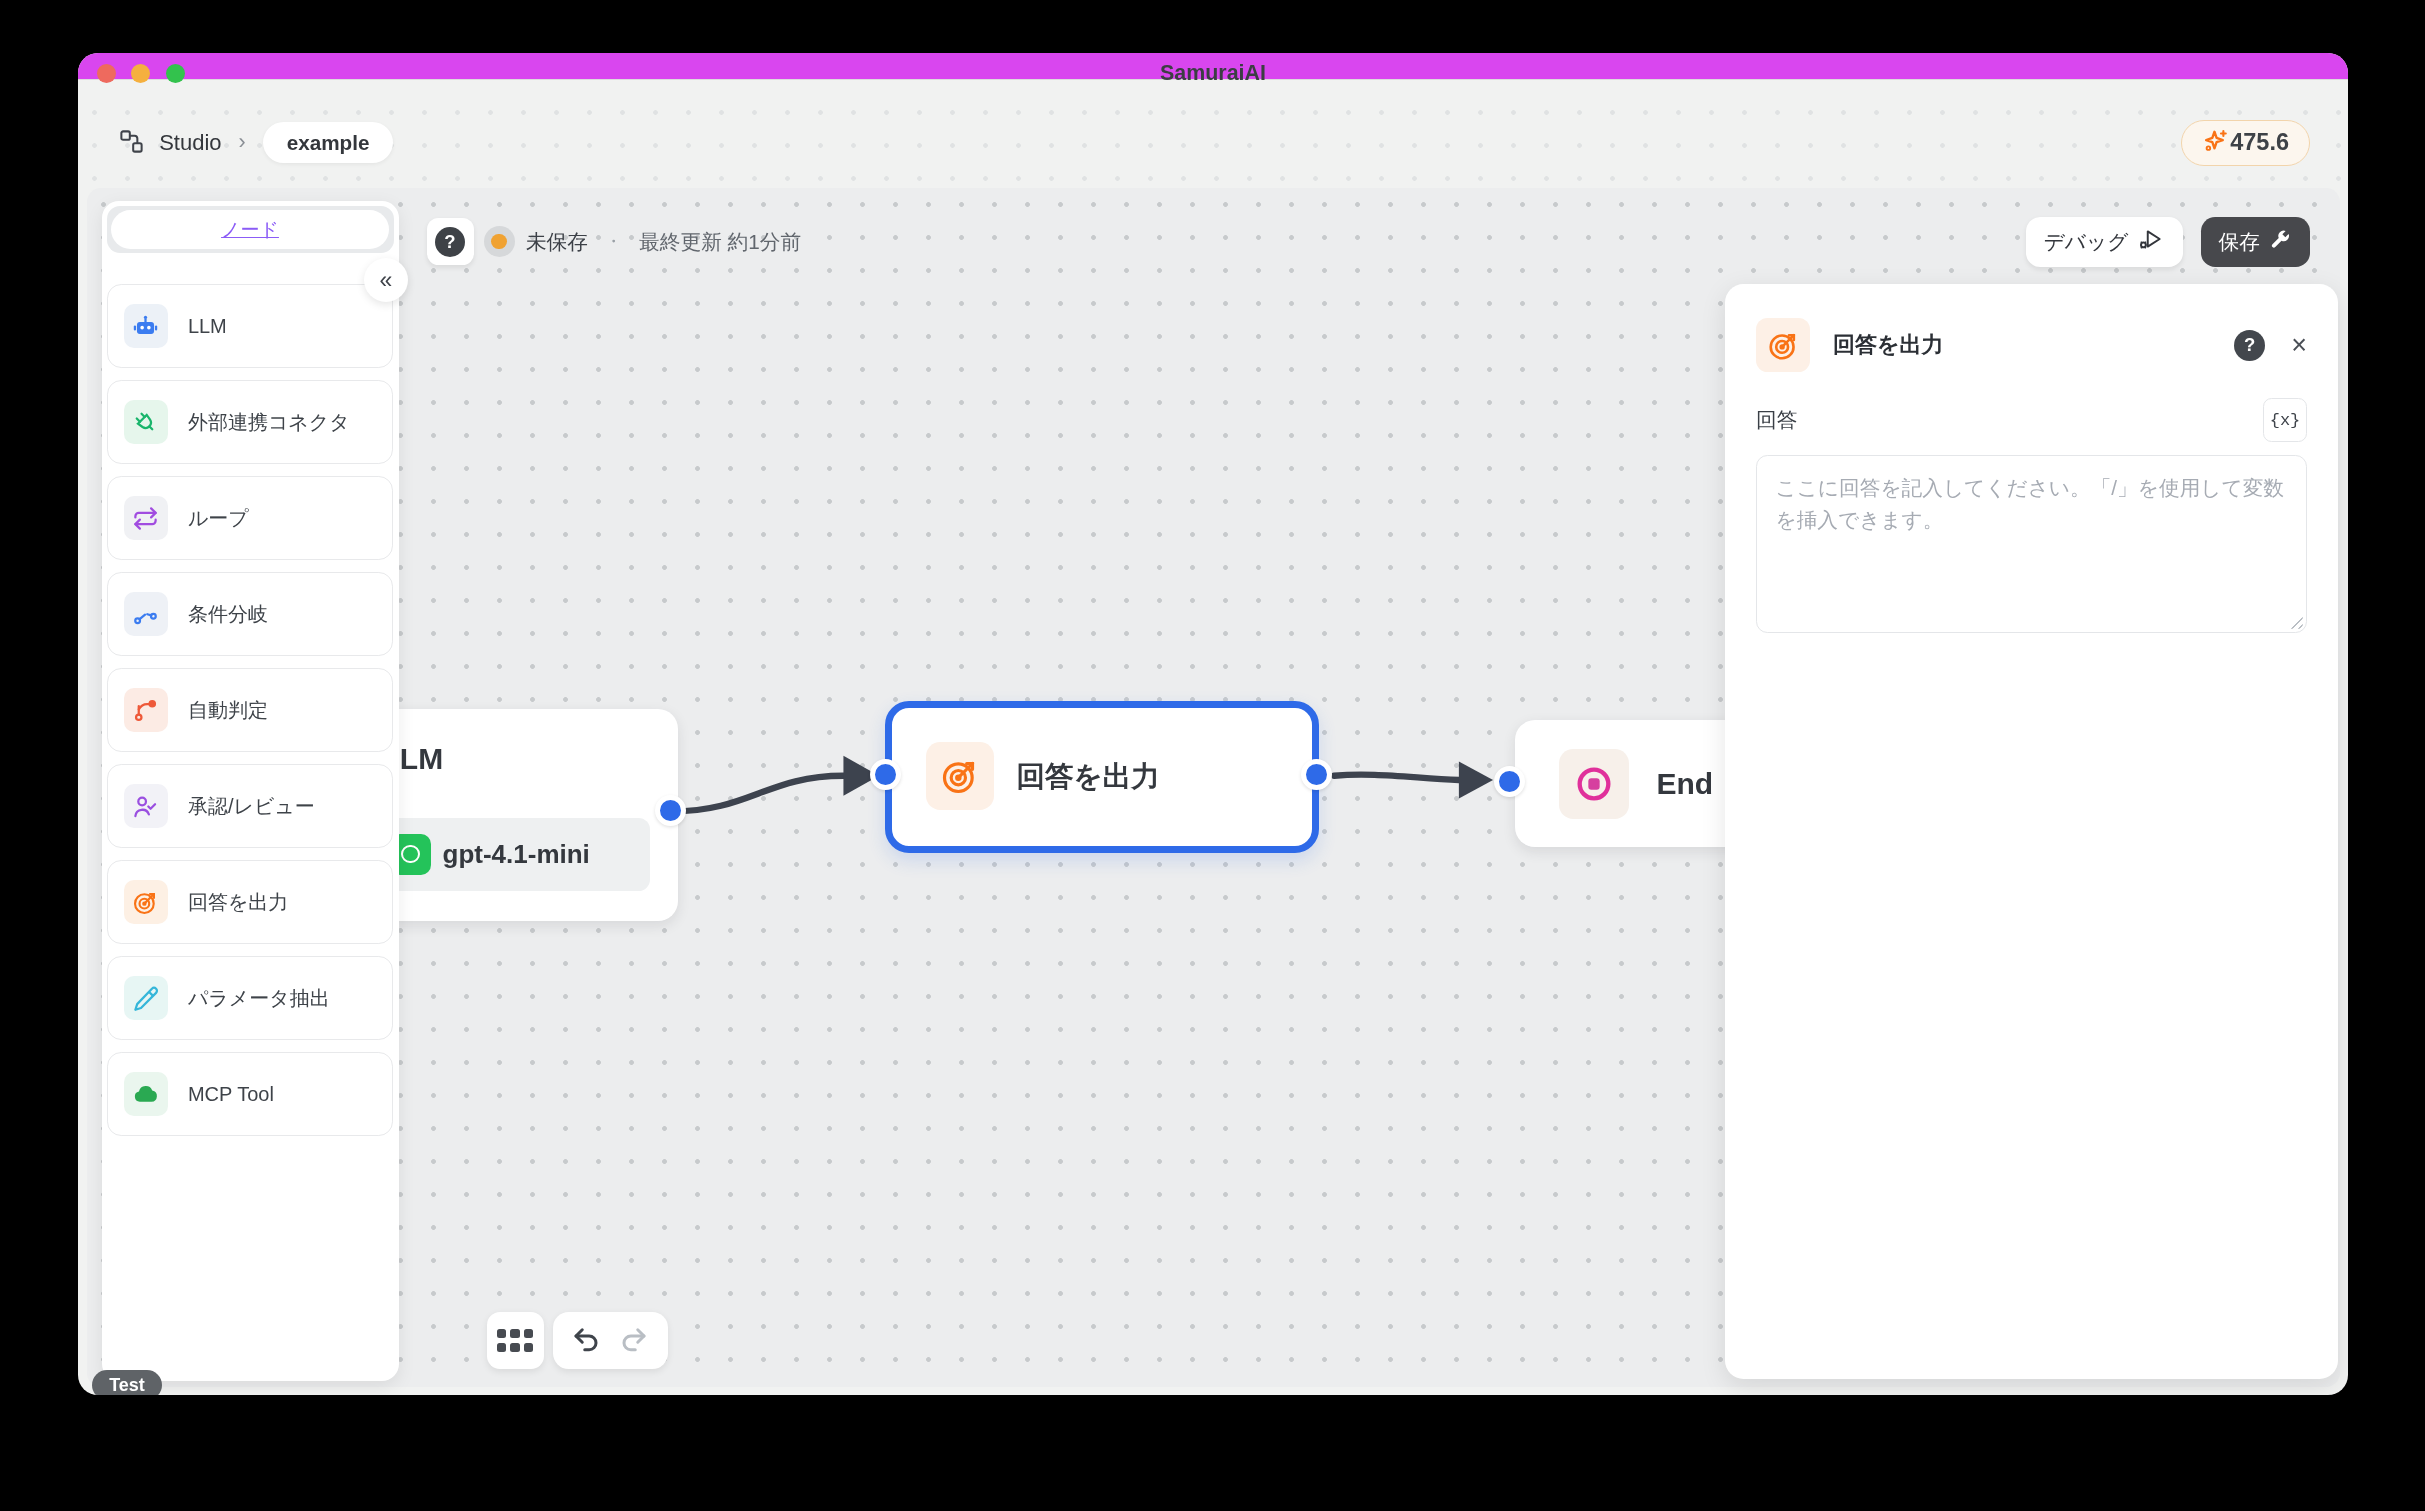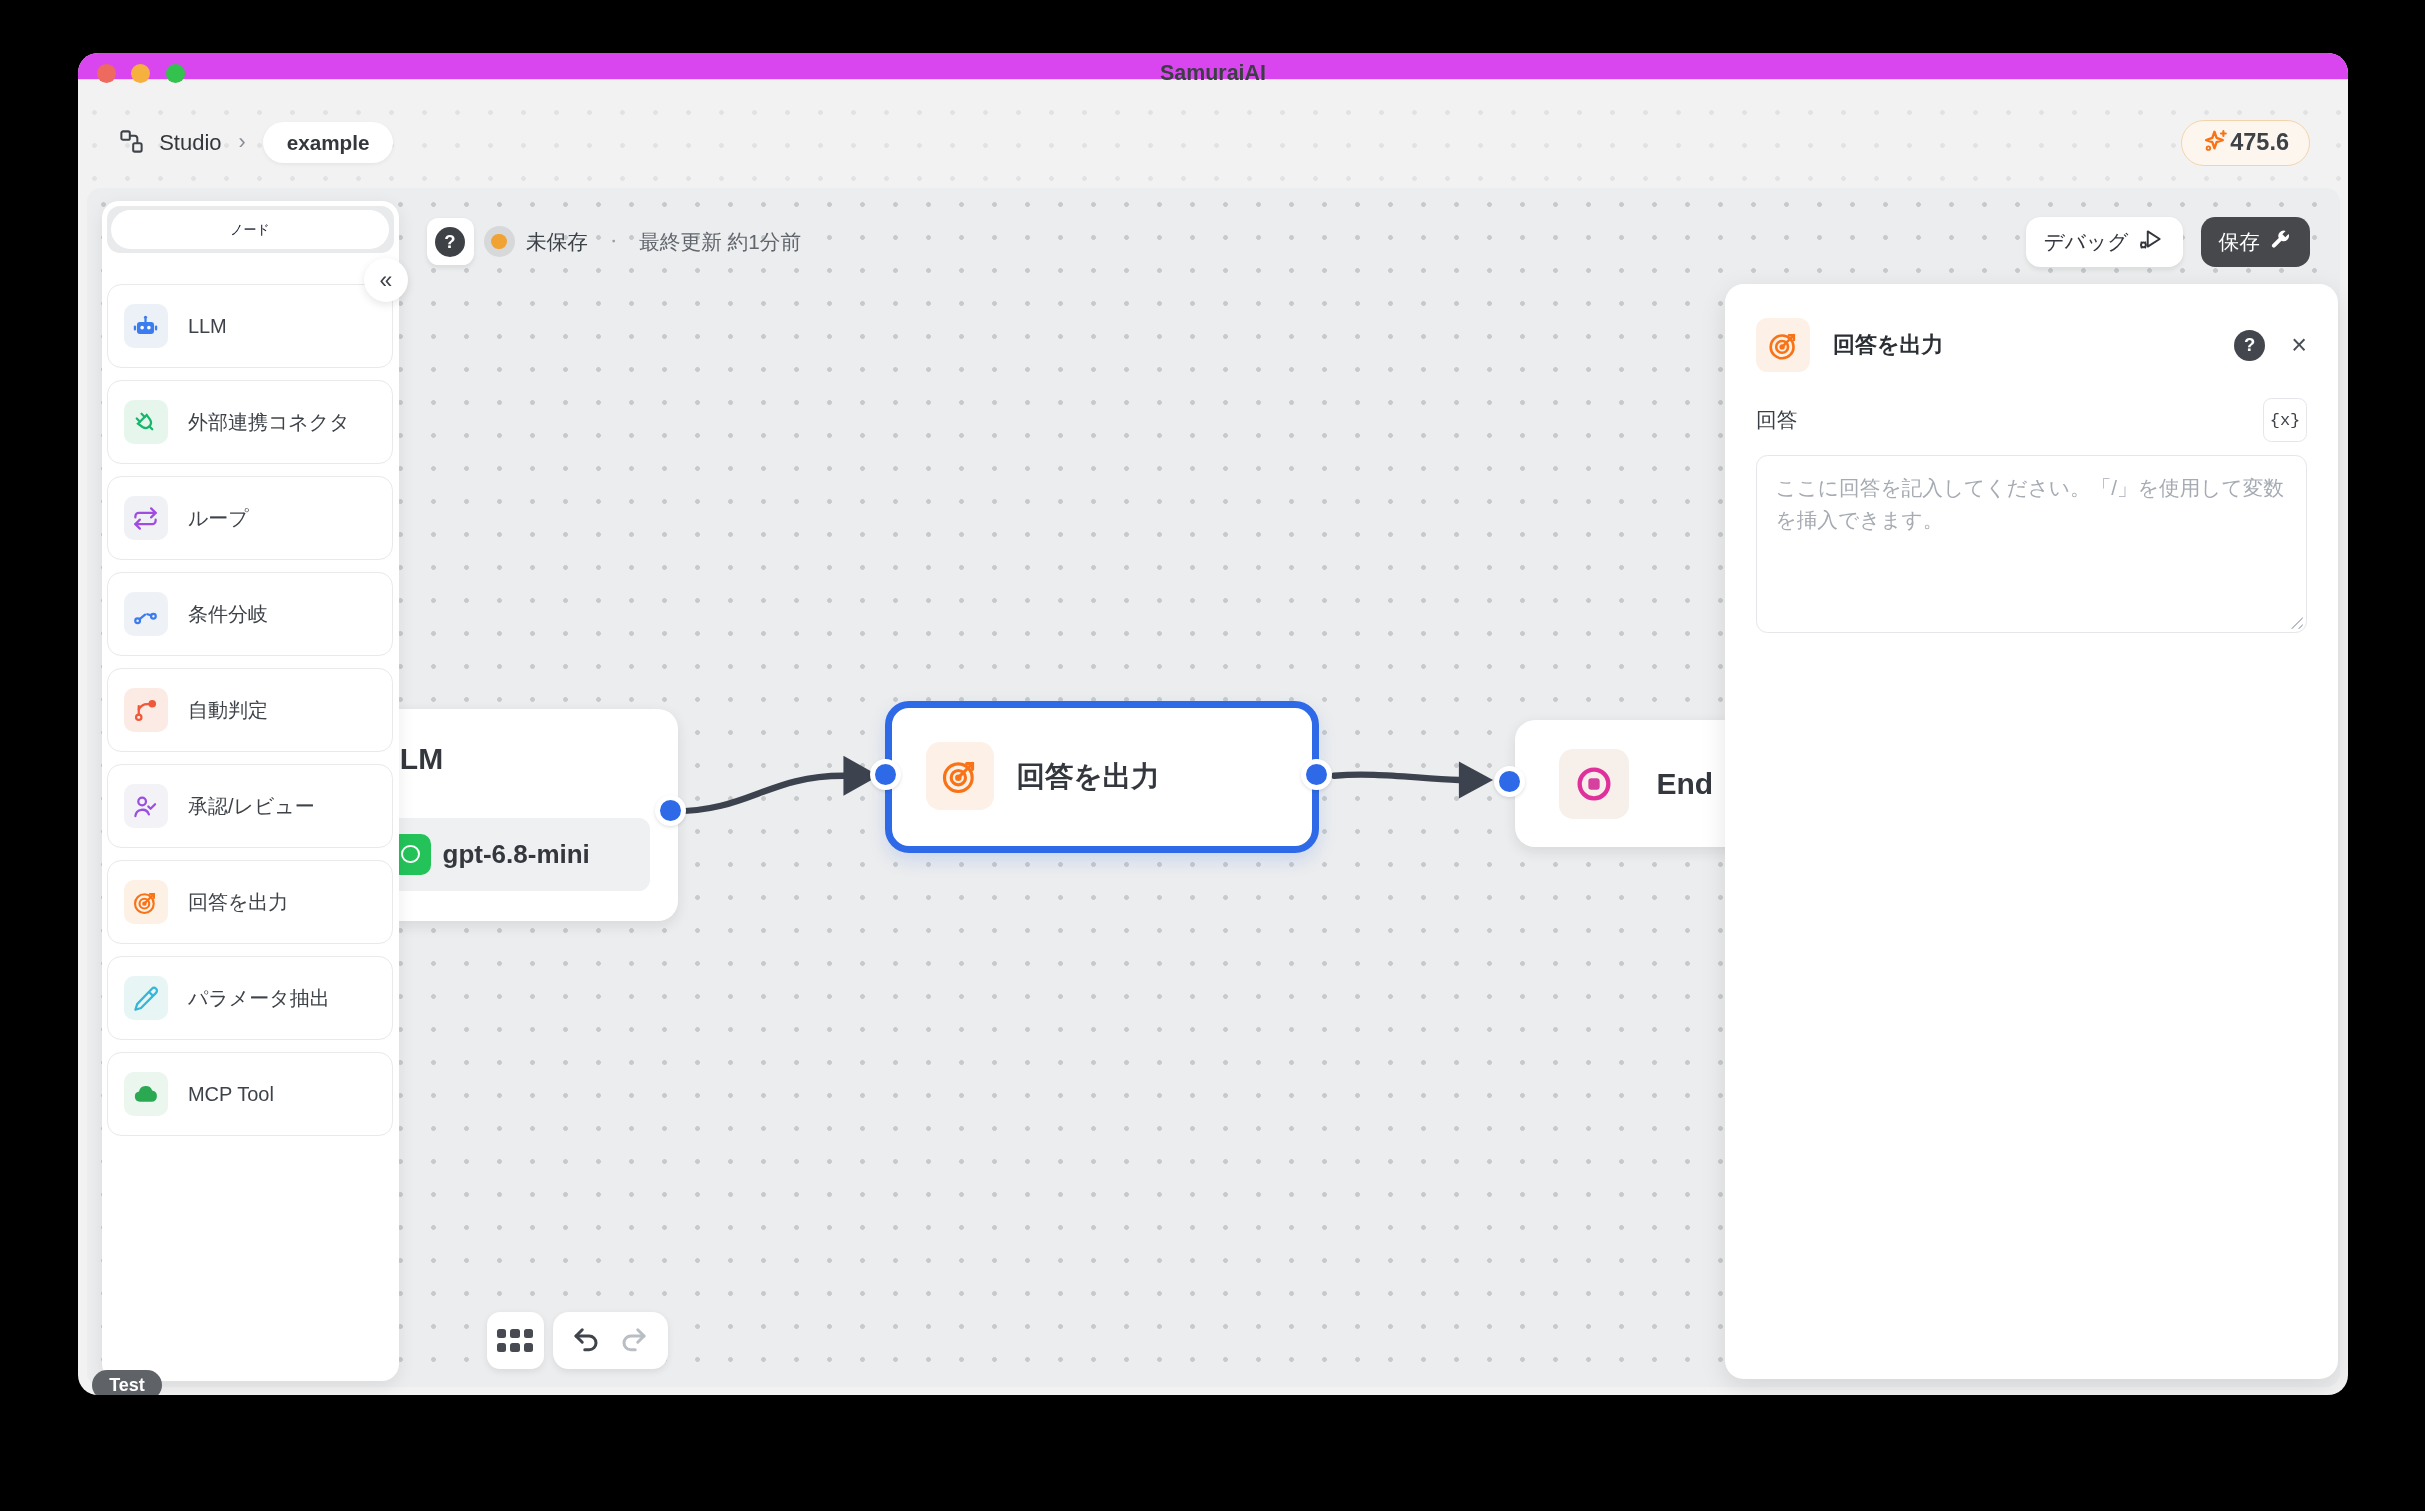--- a/index.html
+++ b/index.html
@@ -84,21 +84,21 @@
     box-shadow:0 2.8px 7.1px rgba(0,0,0,.08); display:flex; align-items:center; justify-content:space-evenly; z-index:8; }
   .hist button { border:none; background:none; cursor:pointer; display:flex; }
 
   .watermark { position:absolute; right:18.5px; top:1171px; font-size:19px; color:#d3d6d8; z-index:2; }
 
   
   .sidebar { position:absolute; left:23.5px; top:148px; width:297px; height:1180px; background:#fff; border-radius:17px;
     box-shadow:0 5.7px 18.5px rgba(0,0,0,.08); z-index:20; }
   .sb-head { position:absolute; left:5px; top:5px; right:5px; height:47px; background:#e8eaec; border-radius:13px; padding:4.3px; }
   .sb-pill { width:100%; height:100%; background:#fff; border-radius:711px; display:flex; align-items:center; justify-content:center;
-    font-size:13px; color:#0f172a; }
+    font-size:19px; color:#8b5cf6;text-decoration:underline; }
   .collapse-btn { position:absolute; left:286px; top:205px; width:44px; height:44px; border-radius:50%; background:#fff; border:none;
     box-shadow:0 2.8px 8.5px rgba(0,0,0,.10); font-size:23px; color:#3f434a; cursor:pointer; z-index:21; font-family:inherit; }
   .sb-list { position:absolute; left:5.7px; right:5.7px; top:83px; }
   .card { height:84px; margin-bottom:12px; background:#fff; border:1.4px solid #e8e9eb; border-radius:14.2px;
     display:flex; align-items:center; padding-left:15.7px; gap:20px; cursor:pointer; }
   .tile { width:44px; height:44px; border-radius:10px; display:flex; align-items:center; justify-content:center; flex:none; }
   .card .lbl { font-size:20px; color:#3e4349; }
   .t1{background:#ecf1f7} .t2{background:#fdeee2} .t3{background:#e6f6ec} .t4{background:#f0f1f4} .t5{background:#eef1f6}
   .t6{background:#fcebe4} .t7{background:#f2f2f7} .t8{background:#fdf0e4} .t9{background:#e7f6f4} .t10{background:#eaf6ee}
 
@@ -202,21 +202,21 @@
         </svg>
       </span>
     </button>
 
     <div class="node node-llm">
       <div class="node-llm-title">LLM</div>
       <div class="model-chip">
         <div class="model-tile">
               <span class="oring"></span>
             </div>
-        <div class="model-name">gpt-6.8-mini</div>
+        <div class="model-name">gpt-4.1-mini</div>
       </div>
     </div>
 
     <div class="node node-answer">
       <div class="node-icon-tile">
         <svg width="40" height="40" viewBox="0 0 24 24" fill="none" stroke="#f97316" stroke-width="1.9" stroke-linecap="round">
           <circle cx="11" cy="13" r="8.3"></circle>
               <circle cx="11" cy="13" r="4.3"></circle>
               <circle cx="11" cy="13" r="1" fill="#f97316"></circle>
           <path d="M11 13 19.5 4.5"></path>

